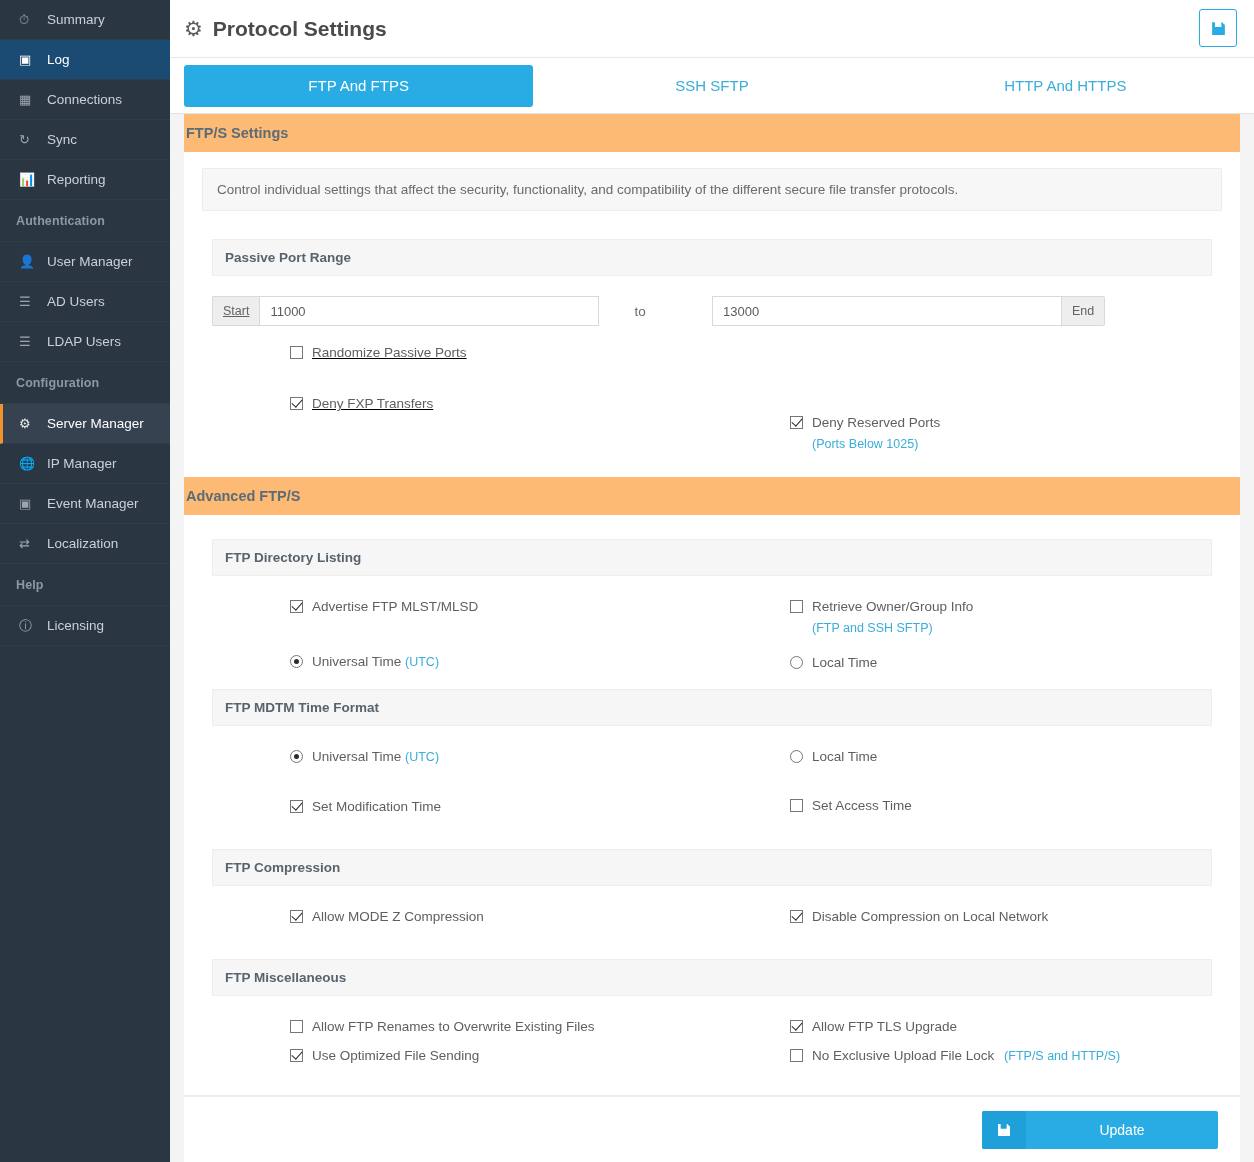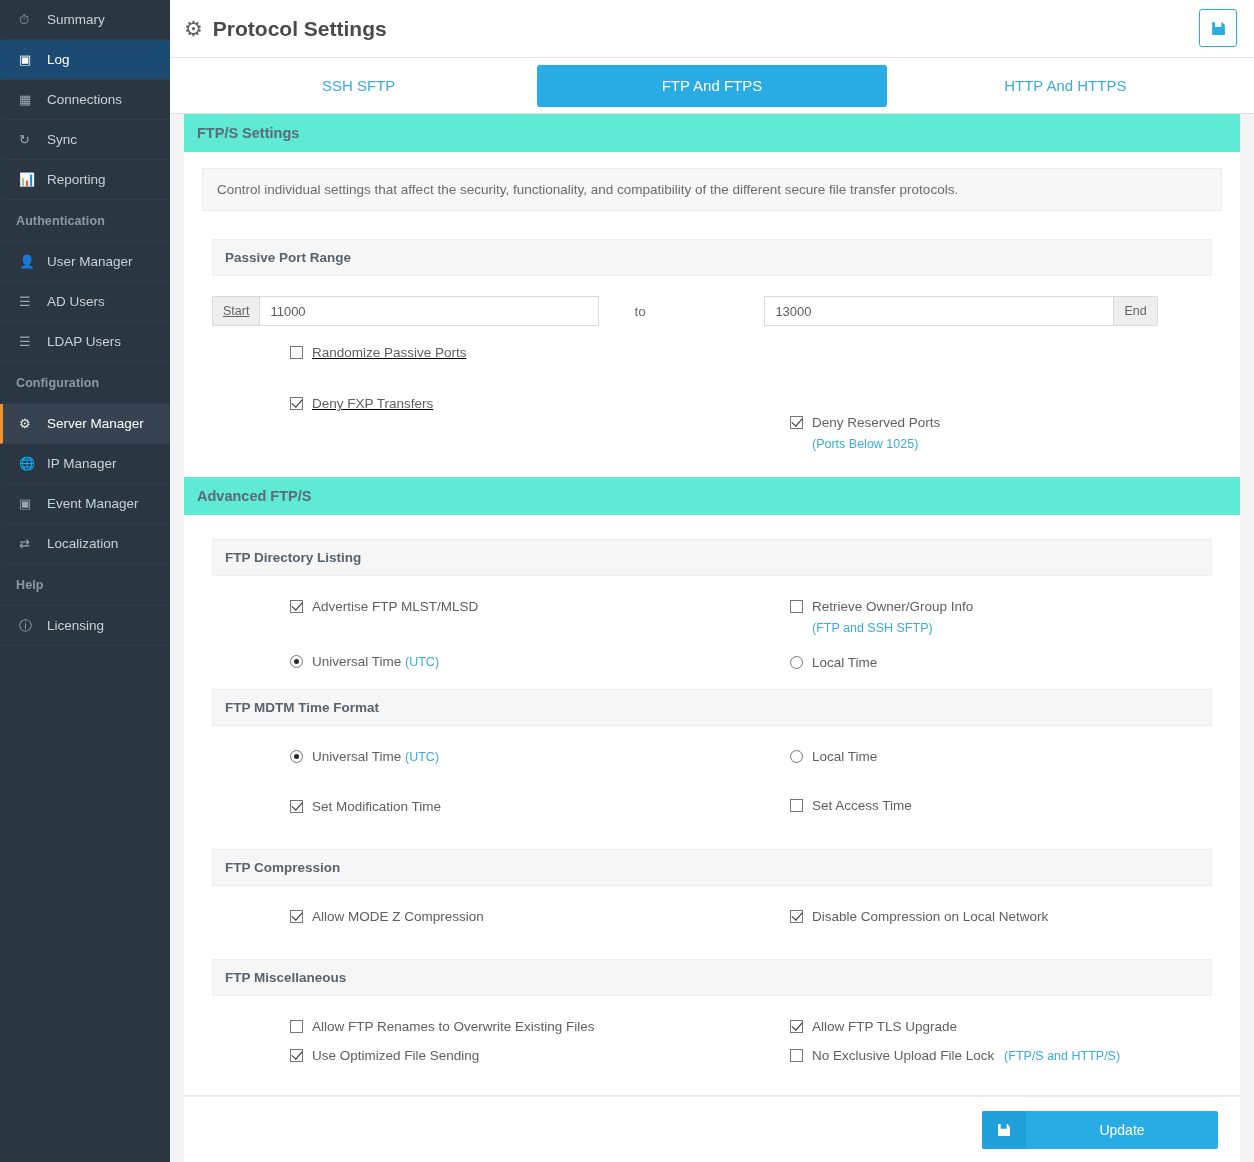--- a/index.html
+++ b/index.html
@@ -116,25 +116,25 @@
     display: flex; flex-direction: column;
   }
   .card {
     background: #ffffff;
     margin: 0 14px;
     flex: 1;
     overflow: hidden;
     border-bottom: 1px solid #eaeaea;
   }
   .panel-head {
-    background: #5eead4;
+    background: #fdba74;
     color: #5b6b77;
     font-weight: bold;
     font-size: 14.5px;
-    padding: 11px 0 11px 13px;
+    padding: 11px 0 11px 2px;
     margin: 0 0 0 0;
   }
   .desc-box {
     margin: 16px 18px 0 18px;
     background: #f7f7f7;
     border: 1px solid #ececec;
     color: #6b6b6b;
     font-size: 13.5px;
     padding: 13px 14px;
   }
@@ -322,25 +322,25 @@
       <span class="gear">⚙</span>
       <span class="page-title">Protocol Settings</span>
       <div class="save-btn">
         <svg viewBox="0 0 24 24">
           <path d="M3 3h14l4 4v14H3V3zm4 0v7h9V3H7zm-1 12h12v6H6v-6z"></path>
         </svg>
       </div>
     </div>
 
     <div class="tabbar">
+      <div class="tab active">
+        <span>FTP And FTPS</span>
+      </div>
       <div class="tab">
         <span>SSH SFTP</span>
-      </div>
-      <div class="tab active">
-        <span>FTP And FTPS</span>
       </div>
       <div class="tab">
         <span>HTTP And HTTPS</span>
       </div>
     </div>
 
     <div class="content-wrap">
       <div class="card">
 
         <div class="panel-head">FTP/S Settings</div>
@@ -351,21 +351,21 @@
           <div class="sub-body">
 
             <div class="port-row">
               <div style="width:50%; display:flex; align-items:center;">
                 <div class="ig">
                   <span class="ig-addon left">Start</span>
                   <input type="text" style="width: 340px;" value="11000">
                 </div>
                 <span class="to-label" style="margin-left:35px;">to</span>
               </div>
-              <div style="width:50%; display:flex; align-items:center; justify-content:center; padding-right:2px;">
+              <div style="width:50%; display:flex; align-items:center; justify-content:flex-start; padding-right:2px;">
                 <div class="ig">
                   <input type="text" style="width: 350px;" value="13000">
                   <span class="ig-addon right">End</span>
                 </div>
               </div>
             </div>
 
             <div class="opt-grid">
               <div class="opt-col" style="padding-left:78px;text-decoration:underline;">
                 <div class="opt">

